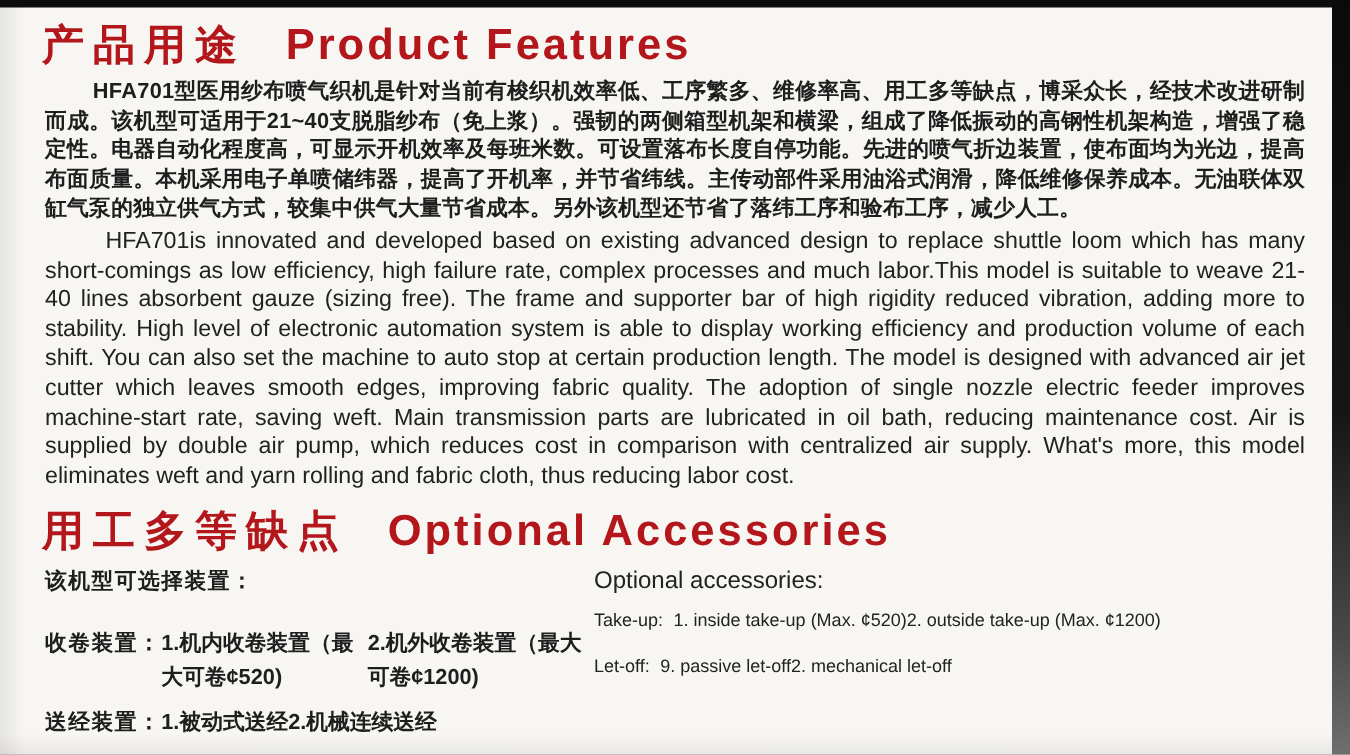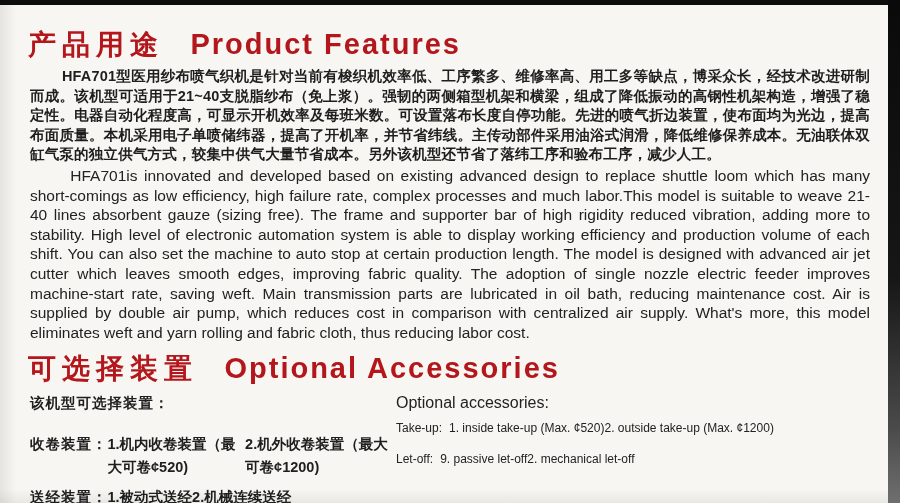--- a/index.html
+++ b/index.html
@@ -14,21 +14,21 @@
       linear-gradient(90deg, rgba(70,70,70,.10) 0px, rgba(70,70,70,0) 16px),
       linear-gradient(0deg, rgba(60,60,60,.08) 0px, rgba(60,60,60,0) 14px),
       #f7f6f2;
     color:#1e1e1e;
   }
   .edge-top{position:absolute;top:0;left:0;right:0;height:5px;background:#0d0d0d;}
   .edge-right{position:absolute;top:0;right:0;bottom:0;width:12px;
     background:linear-gradient(180deg,#0a0a0a 0%,#161616 55%,#4a4a4a 85%,#6f6f6f 100%);}
   .content{position:absolute;top:5px;left:0;right:12px;bottom:0;}
 
-  .title-row{margin:21px 0 3px 28px;white-space:nowrap;}
+  .title-row{margin:6px 0 3px 28px;white-space:nowrap;}
   .title-zh{
     display:inline-block;color:#b3161b;font-weight:700;font-size:28px;
     letter-spacing:6px;vertical-align:baseline;
   }
   .title-en{
     display:inline-block;color:#b3161b;font-weight:700;font-size:29px;
     letter-spacing:2px;margin-left:22px;vertical-align:baseline;
   }
   .para-zh{
     margin:3px 18px 0 30px;font-size:14.5px;line-height:19.6px;
@@ -64,21 +64,21 @@
     <div class="title-row">
       <span class="title-zh">产品用途</span>
       <span class="title-en">Product Features</span>
     </div>
 
     <div class="para-zh">HFA701型医用纱布喷气织机是针对当前有梭织机效率低、工序繁多、维修率高、用工多等缺点，博采众长，经技术改进研制而成。该机型可适用于21~40支脱脂纱布（免上浆）。强韧的两侧箱型机架和横梁，组成了降低振动的高钢性机架构造，增强了稳定性。电器自动化程度高，可显示开机效率及每班米数。可设置落布长度自停功能。先进的喷气折边装置，使布面均为光边，提高布面质量。本机采用电子单喷储纬器，提高了开机率，并节省纬线。主传动部件采用油浴式润滑，降低维修保养成本。无油联体双缸气泵的独立供气方式，较集中供气大量节省成本。另外该机型还节省了落纬工序和验布工序，减少人工。</div>
 
     <div class="para-en">HFA701is innovated and developed based on existing advanced design to replace shuttle loom which has many short-comings as low efficiency, high failure rate, complex processes and much labor.This model is suitable to weave 21-40 lines absorbent gauze (sizing free). The frame and supporter bar of high rigidity reduced vibration, adding more to stability. High level of electronic automation system is able to display working efficiency and production volume of each shift. You can also set the machine to auto stop at certain production length. The model is designed with advanced air jet cutter which leaves smooth edges, improving fabric quality. The adoption of single nozzle electric feeder improves machine-start rate, saving weft. Main transmission parts are lubricated in oil bath, reducing maintenance cost. Air is supplied by double air pump, which reduces cost in comparison with centralized air supply. What's more, this model eliminates weft and yarn rolling and fabric cloth, thus reducing labor cost.</div>
 
     <div class="title-row title-row2">
-      <span class="title-zh">可选择装置</span>
+      <span class="title-zh">用工多等缺点</span>
       <span class="title-en">Optional Accessories</span>
     </div>
 
     <div class="opt-cols">
 
       <div class="col-left">
         <div class="zh-heading">该机型可选择装置：</div>
 
         <div class="zh-group">
           <span class="zh-label">收卷装置：</span>

